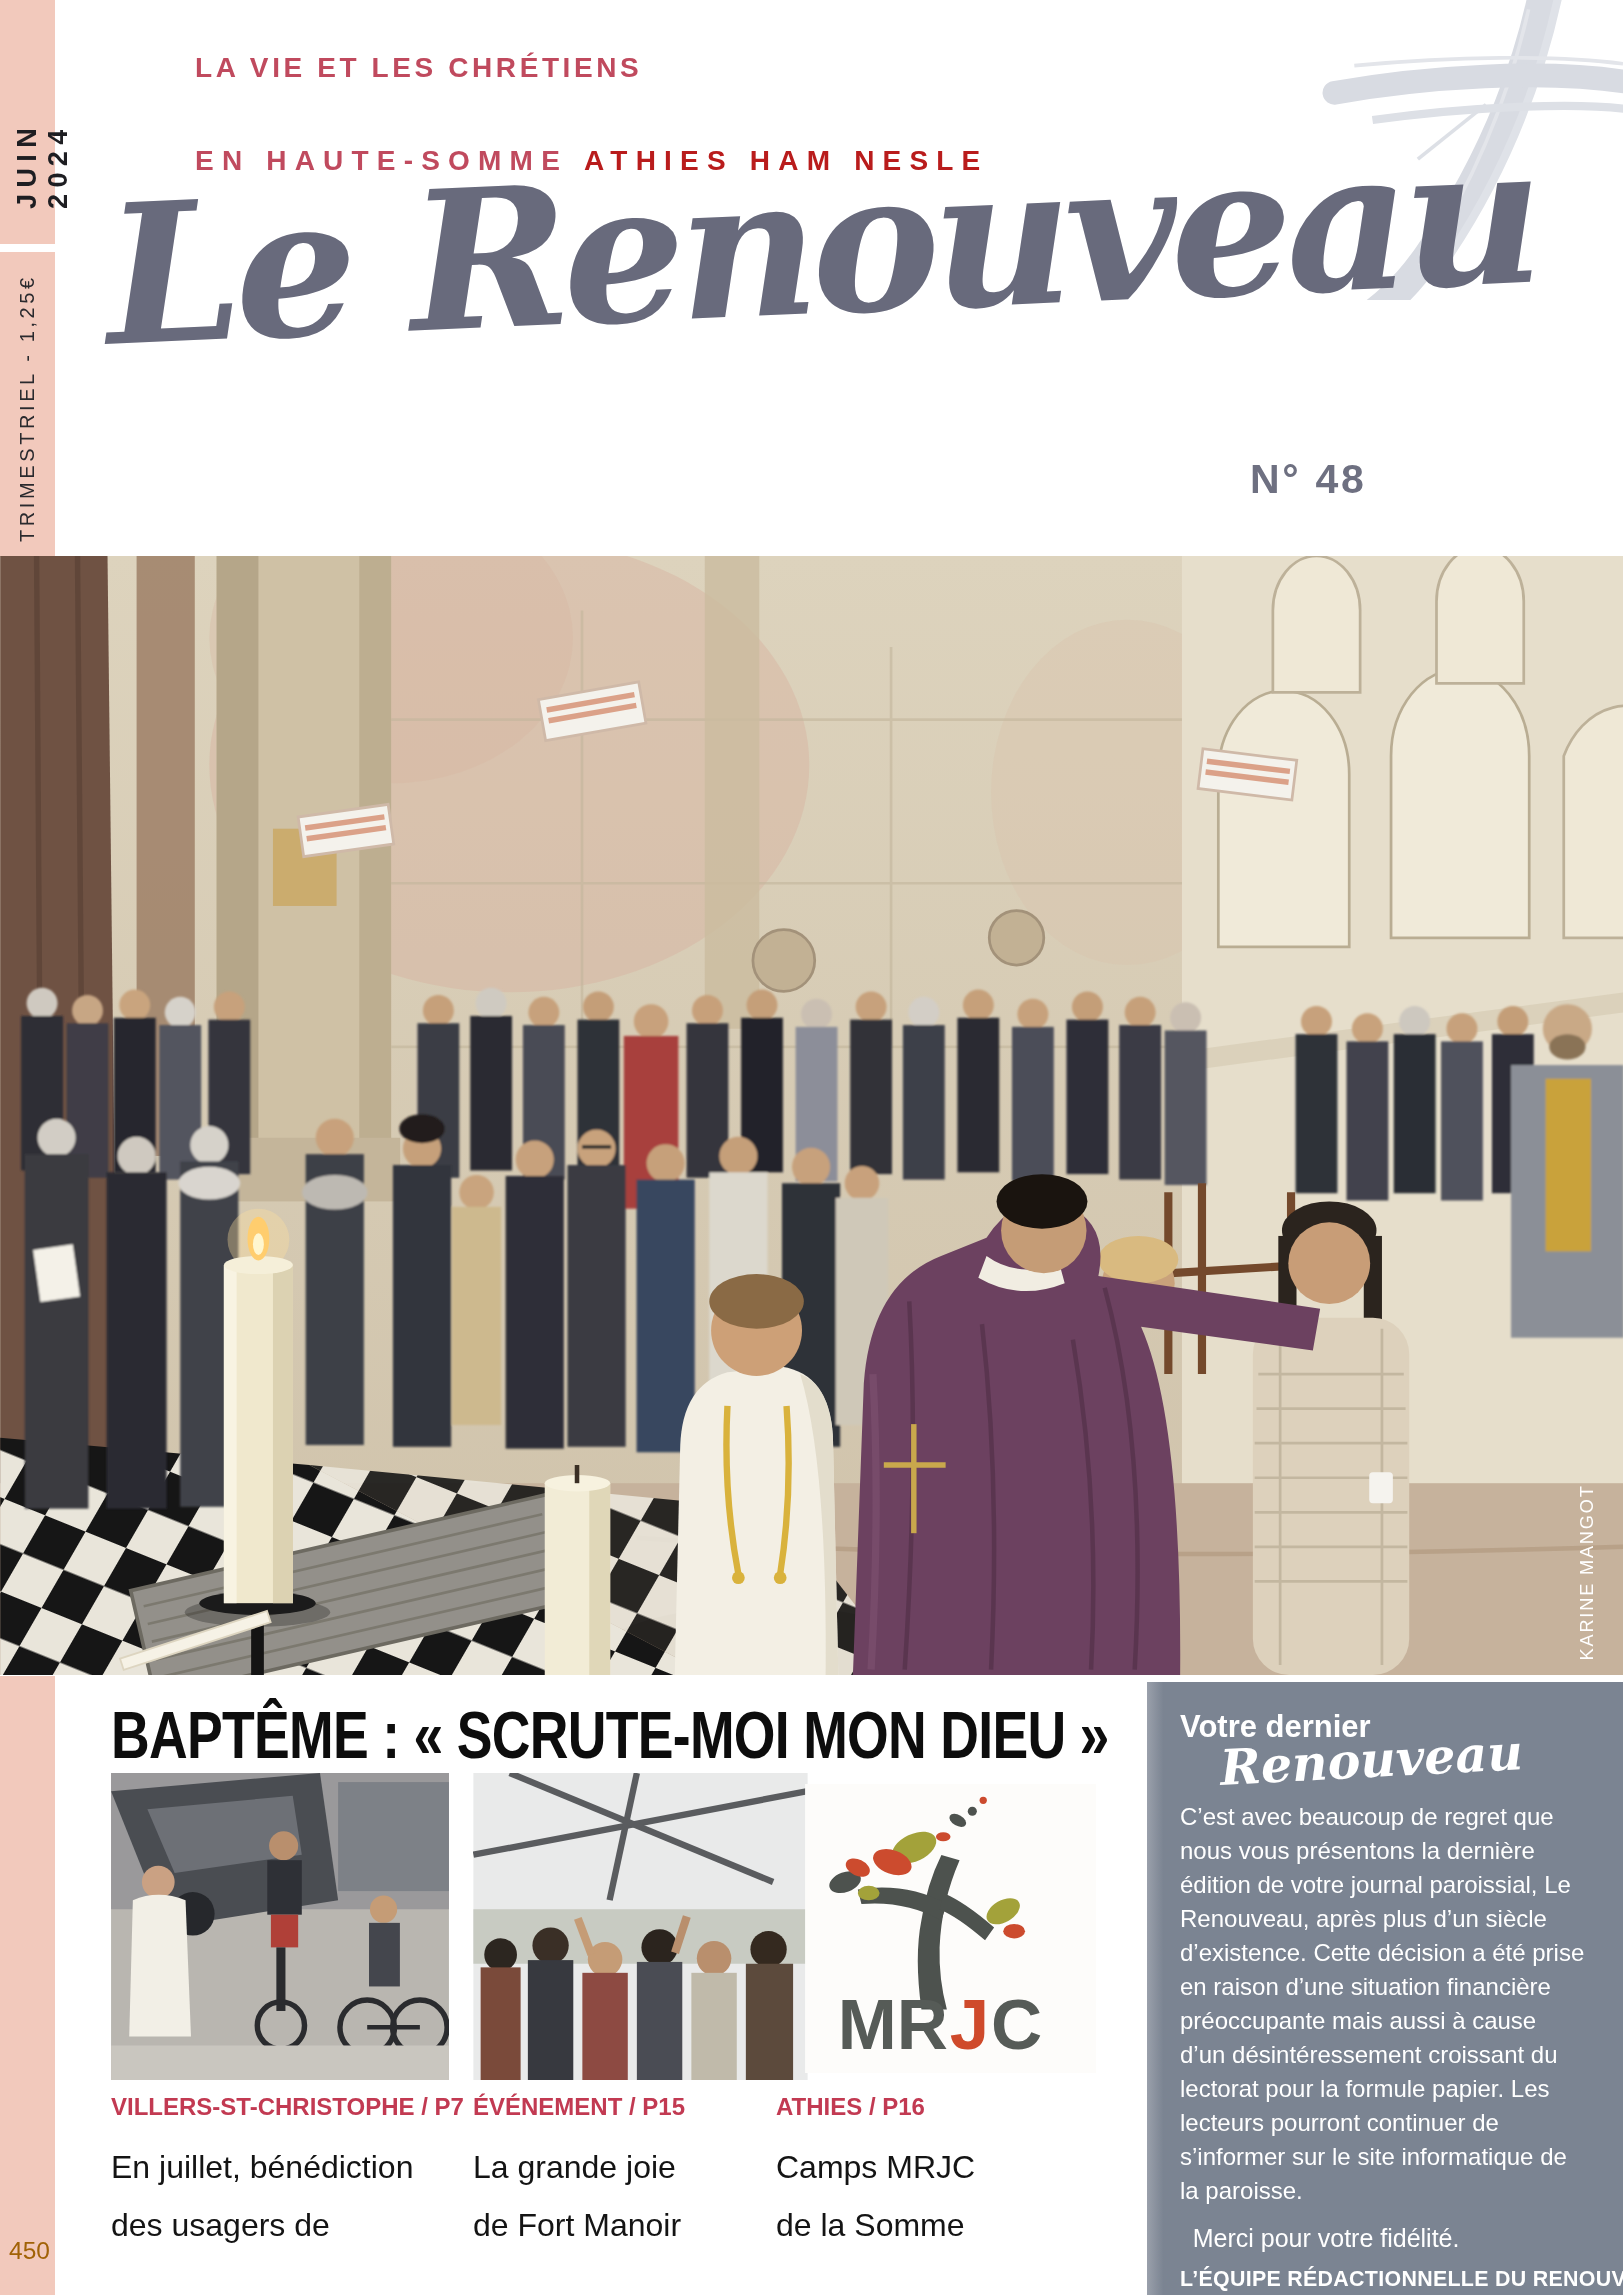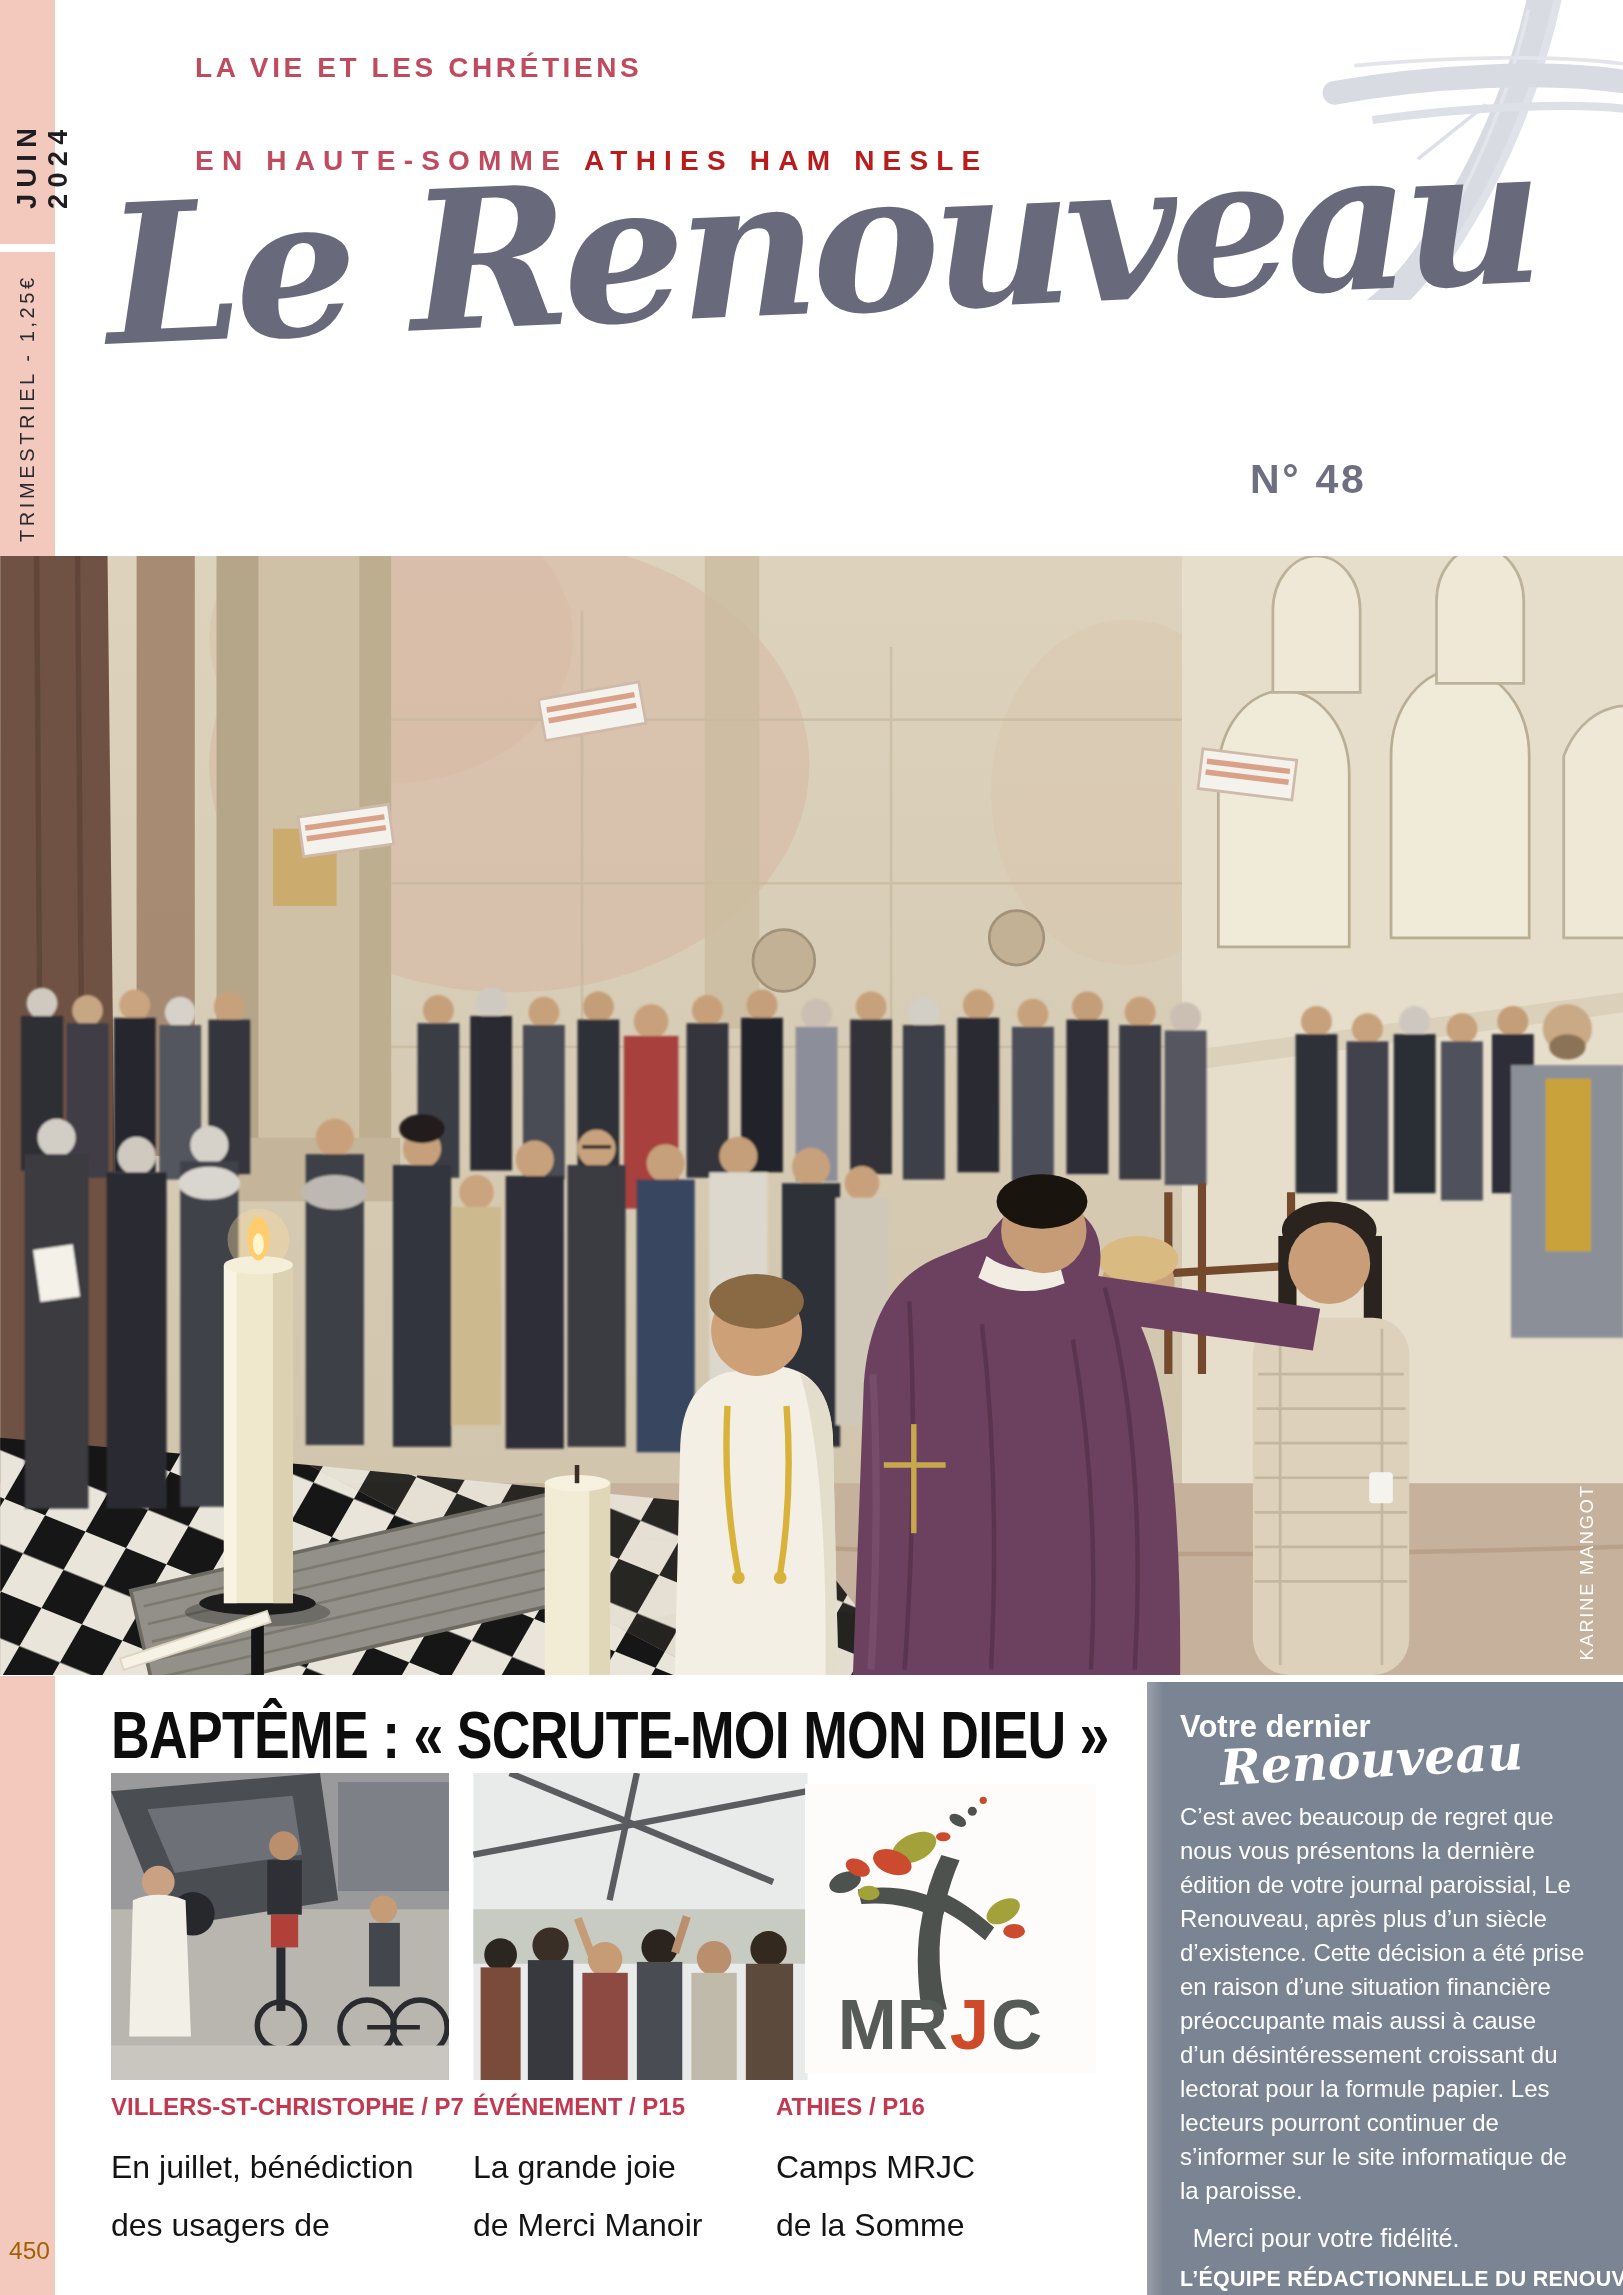--- a/index.html
+++ b/index.html
@@ -435,21 +435,21 @@
   </svg>
 
   <div class="teaser t1">
     <div class="tlabel">VILLERS-ST-CHRISTOPHE / P7</div>
     <div class="tline">En juillet, bénédiction</div>
     <div class="tline">des usagers de</div>
   </div>
   <div class="teaser t2">
     <div class="tlabel">ÉVÉNEMENT / P15</div>
     <div class="tline">La grande joie</div>
-    <div class="tline">de Merci Manoir</div>
+    <div class="tline">de Fort Manoir</div>
   </div>
   <div class="teaser t3">
     <div class="tlabel">ATHIES / P16</div>
     <div class="tline">Camps MRJC</div>
     <div class="tline">de la Somme</div>
   </div>
 
   <div class="sidebar">
     <div class="sb-head">Votre dernier</div>
     <div class="sb-script">Renouveau</div>

